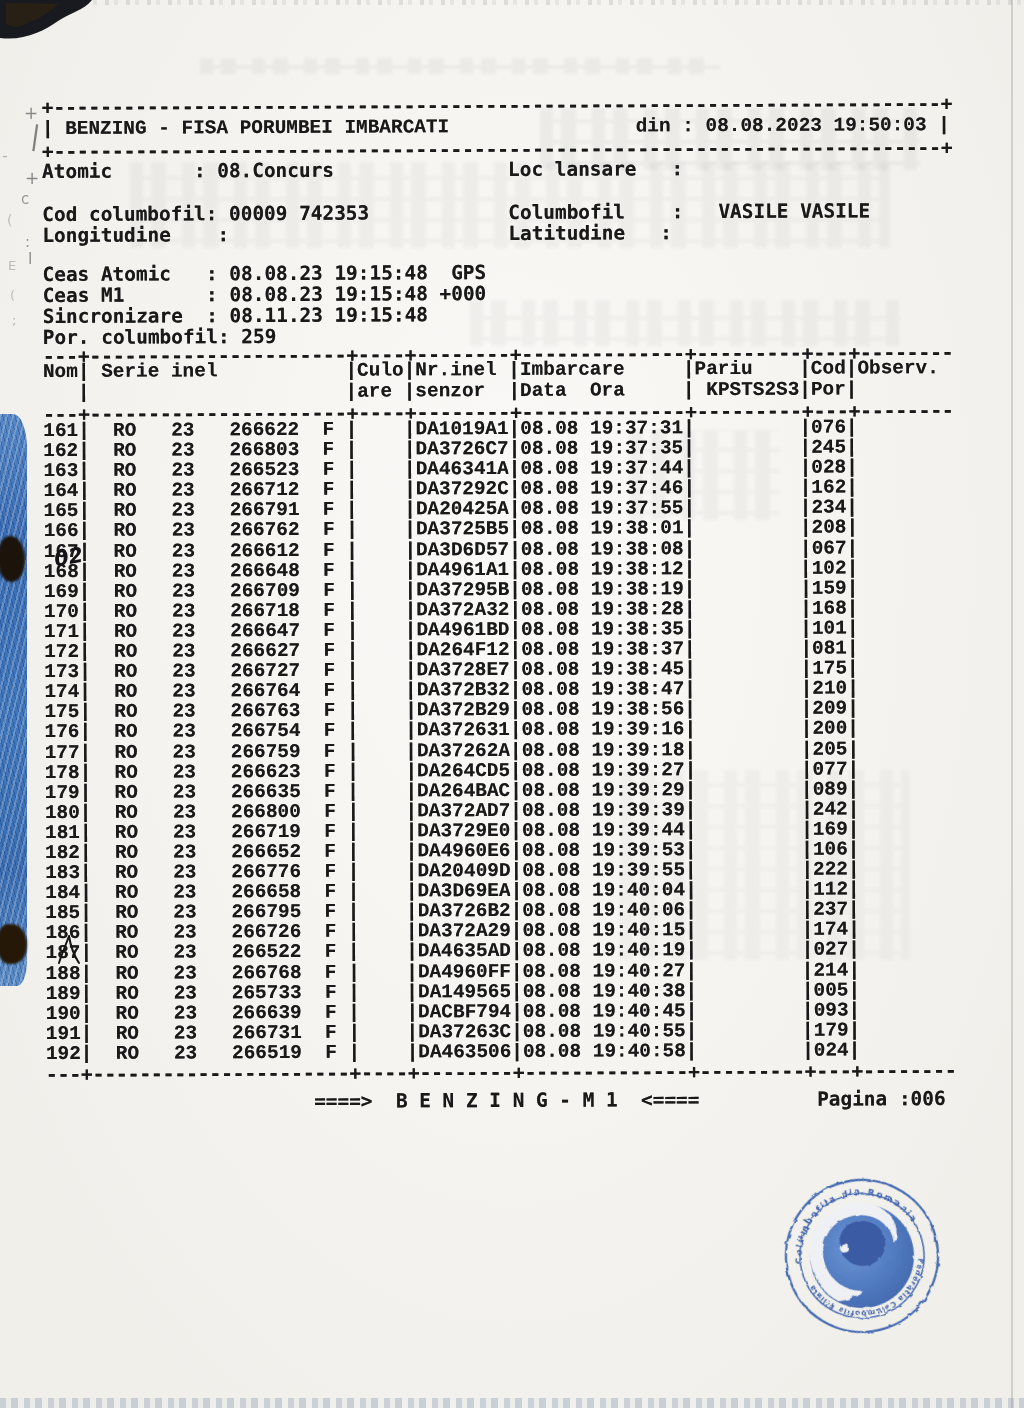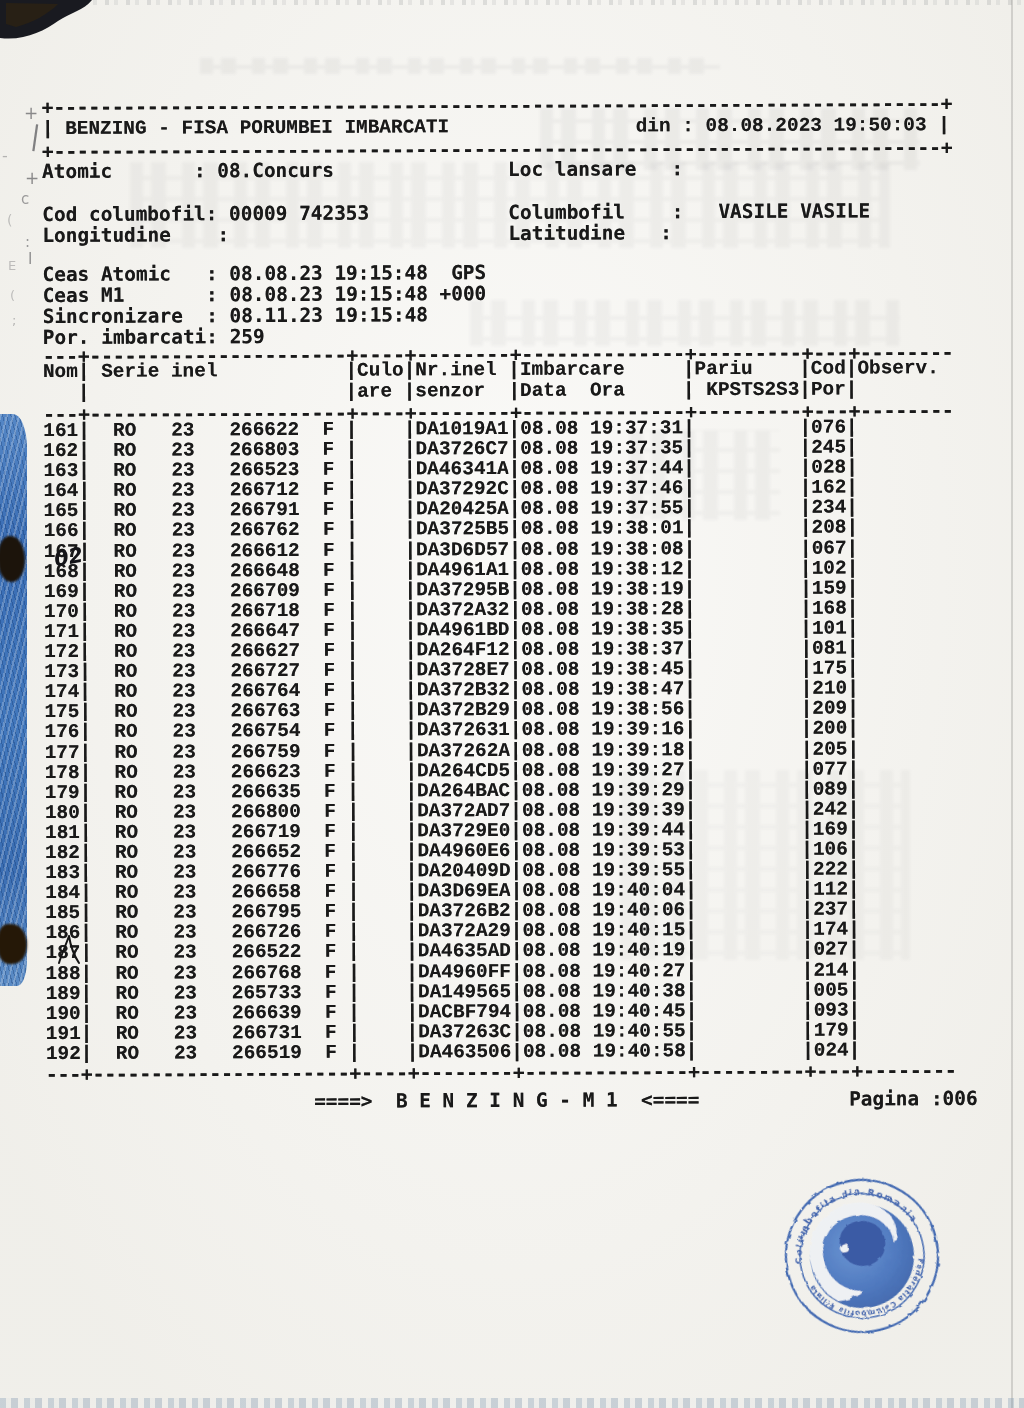--- a/index.html
+++ b/index.html
@@ -46,21 +46,21 @@
                     repeating-linear-gradient(76deg,rgba(10,40,90,.28) 0 1px,transparent 1px 4px);}
   .spine-stain-a{position:absolute;left:-2px;top:122px;width:27px;height:46px;background:#1c140b;border-radius:45% 55% 50% 50%;filter:blur(1px);}
   .spine-stain-b{position:absolute;left:-2px;top:510px;width:29px;height:40px;background:#251807;border-radius:40% 60% 55% 45%;filter:blur(1px);}
   .mk{position:absolute;color:#45454a;font-family:"DejaVu Sans",sans-serif;font-weight:400;}
   
   .hw-note{position:absolute;left:54px;top:545px;font-family:"DejaVu Sans",sans-serif;
            font-style:italic;font-weight:700;font-size:21px;color:#141418;transform:rotate(-10deg);}
   .hw-squiggle{position:absolute;left:58px;top:934px;}
   
   .footer-benzing{left:310px;top:1090px;}
-  .footer-pagina{left:845px;top:1090px;}
+  .footer-pagina{left:813px;top:1090px;}
   
   .stamp{position:absolute;left:780px;top:1174px;}
   
   .ghost{position:absolute;opacity:.06;filter:blur(1.6px);pointer-events:none;
          background:repeating-linear-gradient(90deg,#55555c 0 13px,transparent 13px 21px,#55555c 21px 36px,transparent 36px 52px),
                     repeating-linear-gradient(0deg,transparent 0 5px,#666 5px 9px,transparent 9px 21px);}
   .g1{left:200px;top:58px;width:520px;height:16px;}
   .g2{left:540px;top:108px;width:380px;height:62px;}
   .g3{left:130px;top:162px;width:760px;height:86px;opacity:.05;}
   .g4{left:470px;top:300px;width:430px;height:46px;opacity:.05;}
@@ -124,21 +124,21 @@
     <pre class="ln" style="left:42px;top:159px"><span>Atomic       :</span><span> 08.Concurs</span></pre>
     <pre class="ln" style="left:508px;top:159px"><span>Loc lansare   :</span><span></span></pre>
     <pre class="ln" style="left:42px;top:202px"><span>Cod columbofil:</span><span> 00009 742353</span></pre>
     <pre class="ln" style="left:508px;top:202px"><span>Columbofil    :</span><span>   VASILE VASILE</span></pre>
     <pre class="ln" style="left:42px;top:223px"><span>Longitudine    :</span><span></span></pre>
     <pre class="ln" style="left:508px;top:223px"><span>Latitudine   :</span><span></span></pre>
 
     <pre class="ln" style="left:42px;top:262px"><span>Ceas Atomic   :</span><span> 08.08.23 19:15:48  GPS</span></pre>
     <pre class="ln" style="left:42px;top:283px"><span>Ceas M1       :</span><span> 08.08.23 19:15:48 +000</span></pre>
     <pre class="ln" style="left:42px;top:304px"><span>Sincronizare  :</span><span> 08.11.23 19:15:48</span></pre>
-    <pre class="ln" style="left:42px;top:325px"><span>Por. imbarcati:</span><span> 259</span></pre>
+    <pre class="ln" style="left:42px;top:325px"><span>Por. columbofil:</span><span> 259</span></pre>
 
     <pre style="left:42px;top:344px">---+----------------------+----+--------+--------------+---------+---+--------</pre>
 
     <div class="thead">
       <div class="trow">
         <span class="c w-nom">Nom</span><span class="sep"></span><span class="c w-serie"> Serie inel</span><span class="sep"></span><span class="c w-culo">Culo</span><span class="sep"></span><span class="c w-nr">Nr.inel</span><span class="sep"></span><span class="c w-imb">Imbarcare</span><span class="sep"></span><span class="c w-pariu">Pariu</span><span class="sep"></span><span class="c w-cod">Cod</span><span class="sep"></span><span class="c w-obs">Observ.</span>
       </div>
       <div class="trow">
         <span class="c w-nom"></span><span class="sep"></span><span class="c w-serie"></span><span class="sep"></span><span class="c w-culo">are</span><span class="sep"></span><span class="c w-nr">senzor</span><span class="sep"></span><span class="c w-imb">Data  Ora</span><span class="sep"></span><span class="c w-pariu"> KPSTS2S3</span><span class="sep"></span><span class="c w-cod">Por</span><span class="sep"></span><span class="c w-obs"></span>
       </div>

